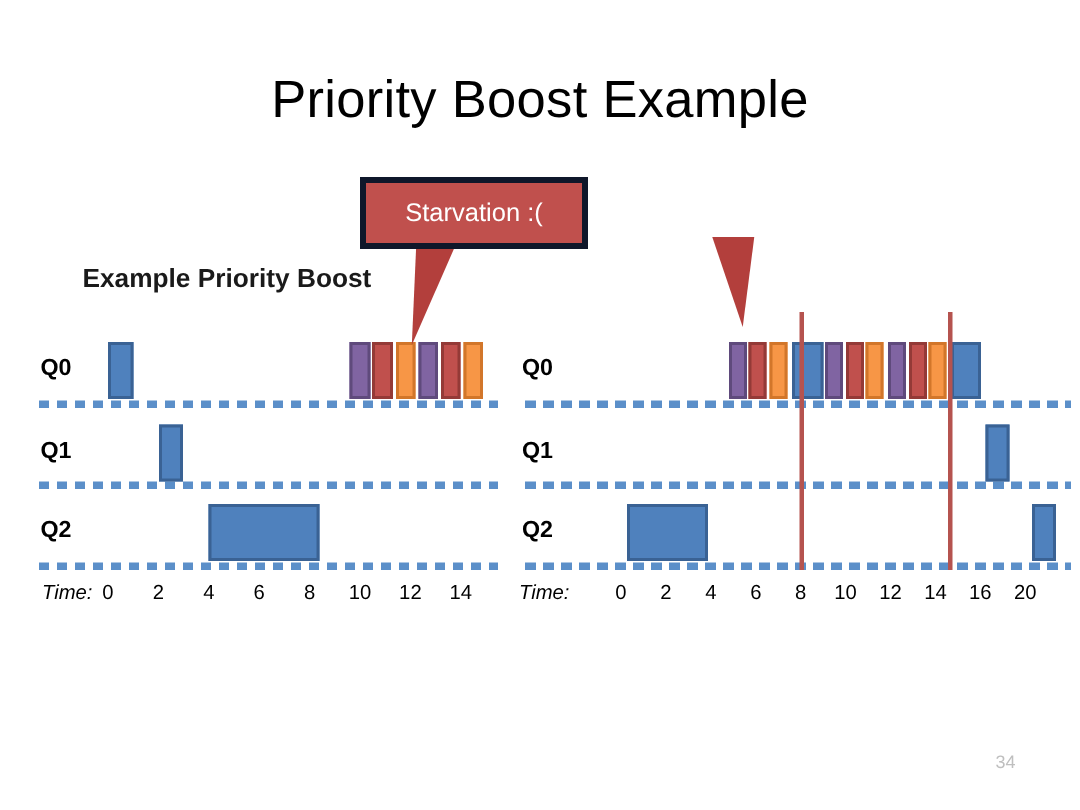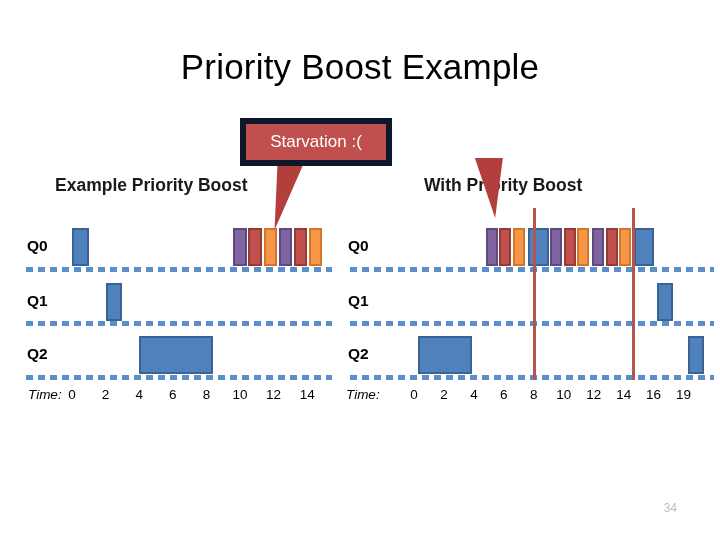--- a/index.html
+++ b/index.html
@@ -43,21 +43,21 @@
     color: #1a1a1a;
     white-space: nowrap;
   }
   #heading-left  { left: 55px;  top: 175px; }
   #heading-right { left: 424px; top: 175px; }
 
   
   .callout {
     position: absolute;
     background: #c0504d;
-    border: 6px solid #0f172a;
+    border: 4px solid #0f172a;
     color: #ffffff;
     font-size: 17px;
     display: flex;
     align-items: center;
     justify-content: center;
     box-sizing: border-box;
     z-index: 40;
   }
   #callout-starvation {
     left: 240px;
@@ -163,21 +163,20 @@
   }
 </style>
 </head>
 <body>
 
 <div id="slide">
 
   <div id="slide-title">Priority Boost Example</div>
 
   <div class="section-heading" id="heading-left">Example Priority Boost</div>
-  <div class="section-heading" id="heading-right">With Priority Boost</div>
 
   <div class="callout-tail" id="tail-starvation"></div>
   <div class="callout-tail" id="tail-boost"></div>
 
   <div class="callout" id="callout-starvation">Starvation :(</div>
 
   <div class="chart" id="chart-left">
       <div class="sep-line" style="left: 14px; top: 52px; width: 306px;"></div>
       <div class="sep-line" style="left: 14px; top: 106px; width: 306px;"></div>
       <div class="sep-line" style="left: 14px; top: 160px; width: 306px;"></div>
@@ -230,18 +229,18 @@
       <div class="axis-prefix" style="left: 10px; top: 172px;">Time:</div>
       <div class="tick" style="left: 78px; top: 172px;">0</div>
       <div class="tick" style="left: 107.949px; top: 172px;">2</div>
       <div class="tick" style="left: 137.897px; top: 172px;">4</div>
       <div class="tick" style="left: 167.846px; top: 172px;">6</div>
       <div class="tick" style="left: 197.795px; top: 172px;">8</div>
       <div class="tick" style="left: 227.744px; top: 172px;">10</div>
       <div class="tick" style="left: 257.692px; top: 172px;">12</div>
       <div class="tick" style="left: 287.641px; top: 172px;">14</div>
       <div class="tick" style="left: 317.59px; top: 172px;">16</div>
-      <div class="tick" style="left: 347.538px; top: 172px;">19</div>
+      <div class="tick" style="left: 347.538px; top: 172px;">20</div>
     </div>
 
   <div id="page-number">34</div>
 
 </div>
 
 </body></html>

